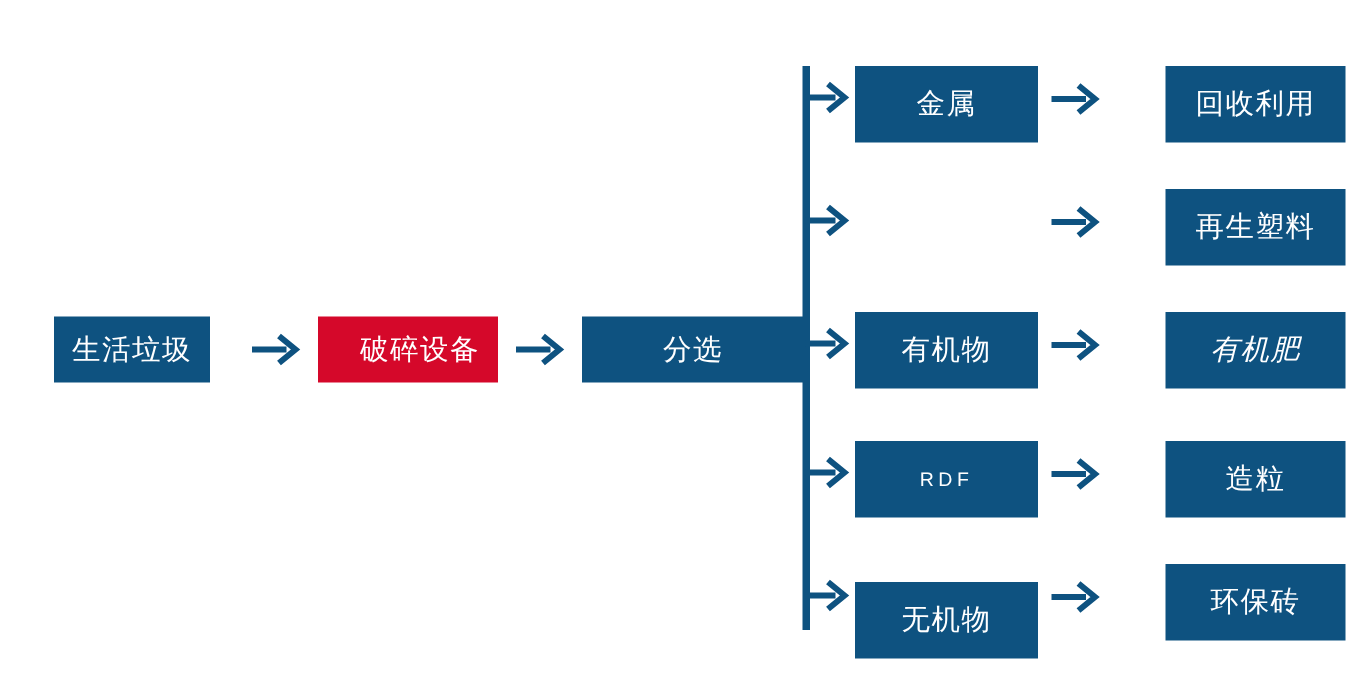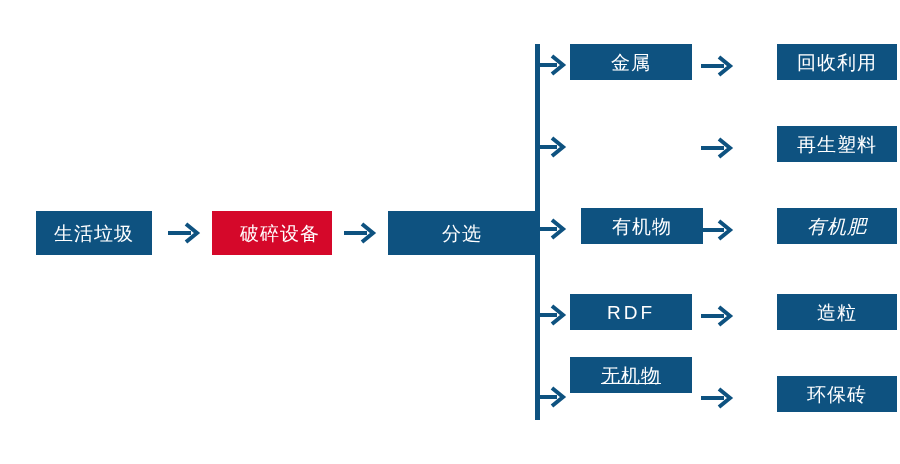--- a/index.html
+++ b/index.html
@@ -31,31 +31,31 @@
     letter-spacing: 1px;
     line-height: 1;
     white-space: nowrap;
     background: #0e5280;
   }
   .node.red {
     background: #d5082a;
   }
   .node.latin {
     letter-spacing: 3px;
-    font-size: 19px;
+    font-size: 13px;
   }
 
   
   .main-node   { height: 44px; top: 211px; }
-  .n-waste     { left: 36px;  width: 116px; }
+  .n-waste     { left: 36px;  width: 104px; }
   .n-crusher   { left: 212px; width: 120px; padding-left: 16px; }
   .n-sorting   { left: 388px; width: 148px; }
 
   
-  .branch-node { height: 36px; }
+  .branch-node { height: 51px; }
   .col-mid     { left: 570px; width: 122px; }
   .col-right   { left: 777px; width: 120px; }
 
   
   .arrow {
     position: absolute;
     width: 34px;
     height: 26px;
     color: #0e5280;
   }
@@ -144,21 +144,21 @@
     </svg>
   </div>
   <div class="node branch-node col-right" style="top:126px;">再生塑料</div>
 
   <div class="stub" style="top:216px;">
     <svg viewBox="0 0 32 26" aria-hidden="true">
       <path d="M2 13 H22" stroke="currentColor" stroke-width="4" fill="none"></path>
       <path d="M17 4 L28 13 L17 22" stroke="currentColor" stroke-width="4" fill="none" stroke-linejoin="miter" stroke-linecap="butt"></path>
     </svg>
   </div>
-  <div class="node branch-node col-mid" style="top:208px;margin-left:11px;">有机物</div>
+  <div class="node branch-node col-mid" style="top:208px;">有机物</div>
   <div class="arrow a-branch" style="top:217px;">
     <svg viewBox="0 0 34 26" aria-hidden="true">
       <path d="M1 13 H24" stroke="currentColor" stroke-width="4" fill="none"></path>
       <path d="M19 4 L30 13 L19 22" stroke="currentColor" stroke-width="4" fill="none" stroke-linejoin="miter" stroke-linecap="butt"></path>
     </svg>
   </div>
   <div class="node branch-node col-right" style="top:208px;font-style:italic;">有机肥</div>
 
   <div class="stub" style="top:302px;">
     <svg viewBox="0 0 32 26" aria-hidden="true">
@@ -174,21 +174,21 @@
     </svg>
   </div>
   <div class="node branch-node col-right" style="top:294px;">造粒</div>
 
   <div class="stub" style="top:384px;">
     <svg viewBox="0 0 32 26" aria-hidden="true">
       <path d="M2 13 H22" stroke="currentColor" stroke-width="4" fill="none"></path>
       <path d="M17 4 L28 13 L17 22" stroke="currentColor" stroke-width="4" fill="none" stroke-linejoin="miter" stroke-linecap="butt"></path>
     </svg>
   </div>
-  <div class="node branch-node col-mid" style="top:357px;text-decoration:underline;">无机物</div>
+  <div class="node branch-node col-mid" style="top:388px;">无机物</div>
   <div class="arrow a-branch" style="top:385px;">
     <svg viewBox="0 0 34 26" aria-hidden="true">
       <path d="M1 13 H24" stroke="currentColor" stroke-width="4" fill="none"></path>
       <path d="M19 4 L30 13 L19 22" stroke="currentColor" stroke-width="4" fill="none" stroke-linejoin="miter" stroke-linecap="butt"></path>
     </svg>
   </div>
   <div class="node branch-node col-right" style="top:376px;">环保砖</div>
 
 </div>
 

